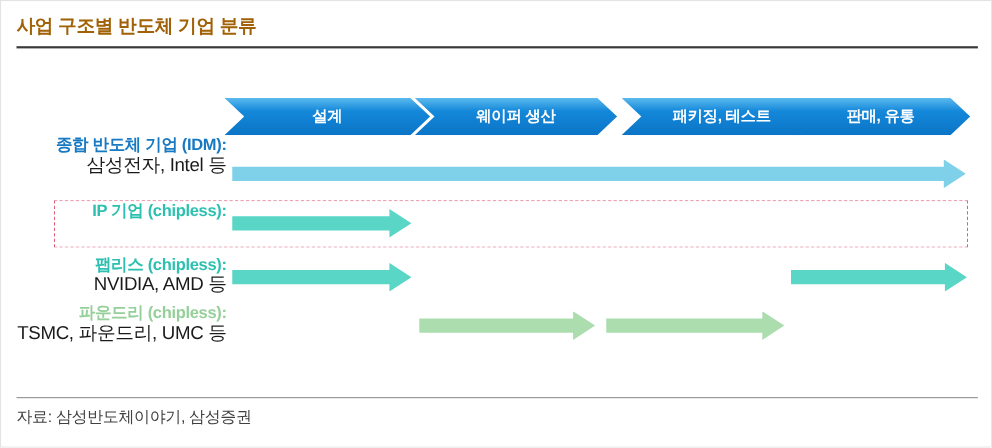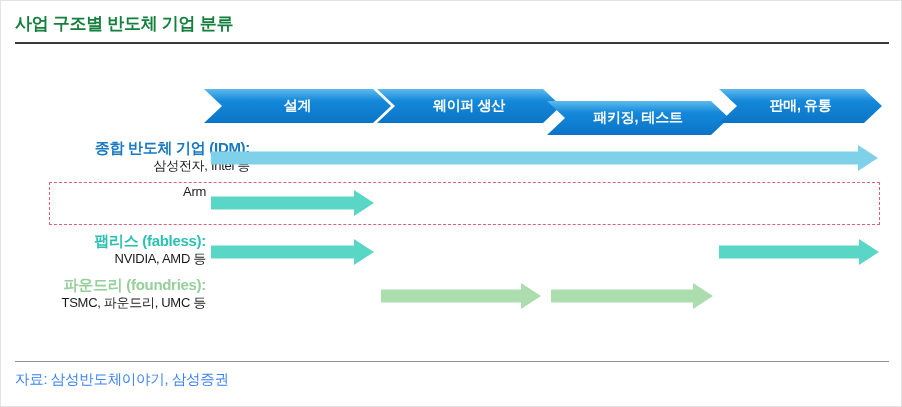--- a/index.html
+++ b/index.html
@@ -3,87 +3,87 @@
 <meta charset="utf-8">
 <style>
   html,body{margin:0;padding:0;background:#ffffff;}
   #canvas{
     position:relative;width:902px;height:407px;background:#ffffff;
     font-family:"Liberation Sans","DejaVu Sans",sans-serif;
     border:1px solid #e3e3e3;box-sizing:border-box;overflow:hidden;
   }
   .title{
     position:absolute;left:14px;top:11px;font-size:17px;font-weight:bold;
-    color:#15803d;letter-spacing:-0.3px;
+    color:#a16207;letter-spacing:-0.3px;
   }
   .title-rule{
     position:absolute;left:14px;top:41px;width:874px;height:0;
     border-top:2px solid #3a3a3a;
   }
   .chevron-seg{
     position:absolute;top:88px;height:34px;
     background:linear-gradient(to bottom,var(--band-top) 0%,var(--band-mid) 35%,var(--band-bottom) 100%);
     clip-path:polygon(0 0,calc(100% - 18px) 0,100% 50%,calc(100% - 18px) 100%,0 100%,18px 50%);
     display:flex;align-items:center;justify-content:center;
     color:#ffffff;font-size:14px;font-weight:bold;letter-spacing:-0.3px;
   }
   .row-label{
     position:absolute;width:205px;left:0;text-align:right;line-height:18px;
   }
   .row-label .lbl{font-size:15px;font-weight:bold;letter-spacing:-0.3px;display:block;}
-  .row-label .ex{font-size:13px;color:#1a1a1a;letter-spacing:-0.3px;display:block;}
+  .row-label .ex{font-size:17px;color:#1a1a1a;letter-spacing:-0.3px;display:block;}
   .h-arrow{
     position:absolute;height:26px;
     clip-path:polygon(0 25%,calc(100% - 20px) 25%,calc(100% - 20px) 0,100% 50%,calc(100% - 20px) 100%,calc(100% - 20px) 75%,0 75%);
   }
   .highlight-box{
     position:absolute;border:1.6px dashed var(--dash-color);border-radius:1px;
     background:transparent;
   }
   .footer-rule{
     position:absolute;left:14px;top:360px;width:874px;height:0;
     border-top:1px solid #8f8f8f;
   }
   .footer-text{
-    position:absolute;left:14px;top:369px;font-size:14.5px;color:#3b82f6;
+    position:absolute;left:14px;top:369px;font-size:14.5px;color:#404040;
     letter-spacing:-0.3px;
   }
 </style>
 </head>
 <body>
 
 <div id="canvas">
   <div class="title">사업 구조별 반도체 기업 분류</div>
   <div class="title-rule"></div>
 
   <div id="band-layer">
       <div class="chevron-seg" style="left: 203px; width: 187px;">설계</div>
       <div class="chevron-seg" style="left: 376px; width: 184px;">웨이퍼 생산</div>
-      <div class="chevron-seg" style="left: 546px; width: 182px; margin-top: 12px;">패키징, 테스트</div>
+      <div class="chevron-seg" style="left: 564px; width: 182px;">패키징, 테스트</div>
       <div class="chevron-seg" style="left: 718px; width: 163px;">판매, 유통</div>
     </div>
   <div id="rows-layer">
-      <div class="row-label" style="top: 138px; padding-left: 44px;">
+      <div class="row-label" style="top: 122px;">
         <span class="lbl" style="color: rgb(23, 121, 194);">종합 반도체 기업 (IDM):</span>
         <span class="ex">삼성전자, Intel 등</span>
       </div>
       <div class="h-arrow" style="left: 210px; width: 667px; top: 144px; background: rgb(127, 209, 233);"></div>
       <div class="highlight-box" style="left: 48px; top: 181px; width: 829px; height: 41px;"></div>
       <div class="row-label" style="top: 182px;">
-        <span class="ex">Arm</span>
+        <span class="lbl" style="color: rgb(44, 192, 176);">IP 기업 (chipless):</span>
       </div>
       <div class="h-arrow" style="left: 210px; width: 163px; top: 189px; background: rgb(90, 214, 198);"></div>
       <div class="row-label" style="top: 231px;">
-        <span class="lbl" style="color: rgb(44, 192, 176);">팹리스 (fabless):</span>
+        <span class="lbl" style="color: rgb(44, 192, 176);">팹리스 (chipless):</span>
         <span class="ex">NVIDIA, AMD 등</span>
       </div>
       <div class="h-arrow" style="left: 210px; width: 163px; top: 238px; background: rgb(90, 214, 198);"></div>
       <div class="h-arrow" style="left: 718px; width: 160px; top: 238px; background: rgb(90, 214, 198);"></div>
       <div class="row-label" style="top: 275px;">
-        <span class="lbl" style="color: rgb(149, 207, 153);">파운드리 (foundries):</span>
+        <span class="lbl" style="color: rgb(149, 207, 153);">파운드리 (chipless):</span>
         <span class="ex">TSMC, 파운드리, UMC 등</span>
       </div>
       <div class="h-arrow" style="left: 380px; width: 160px; top: 282px; background: rgb(171, 221, 174);"></div>
       <div class="h-arrow" style="left: 550px; width: 162px; top: 282px; background: rgb(171, 221, 174);"></div>
     </div>
 
   <div class="footer-rule"></div>
   <div class="footer-text">자료: 삼성반도체이야기, 삼성증권</div>
 </div>
 

